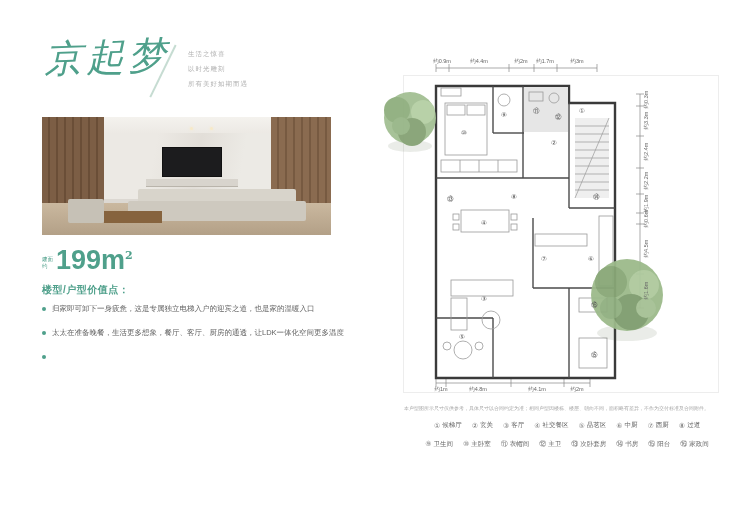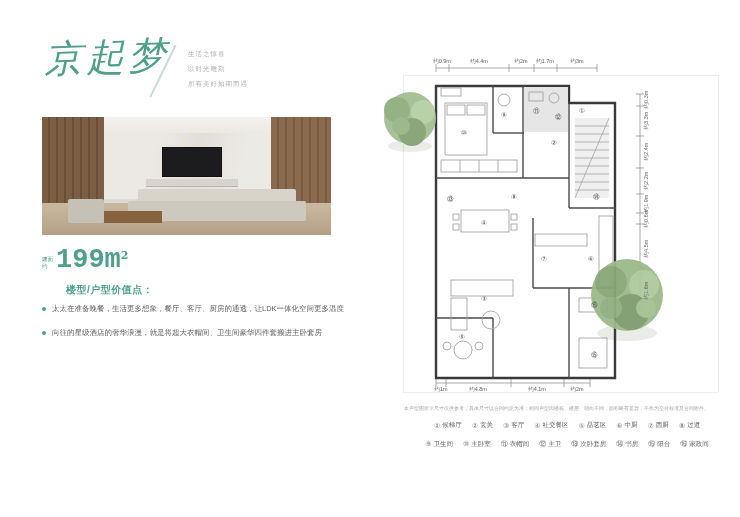--- a/index.html
+++ b/index.html
@@ -41,26 +41,26 @@
   .ph-chair { left:26px; top:82px; width:36px; height:24px; background:#c6c1b6;
     border-radius:2px; }
   .ph-table { left:62px; top:94px; width:58px; height:12px; background:#86633e; }
   .ph-lamp1 { left:148px; top:10px; width:3px; height:3px; background:#f7e9c8;
     border-radius:50%; box-shadow:0 0 3px #f7e9c8; }
   .ph-lamp2 { left:168px; top:10px; width:3px; height:3px; background:#f7e9c8;
     border-radius:50%; box-shadow:0 0 3px #f7e9c8; }
   .area-row { position:absolute; left:42px; top:247px; color:#4fa08b;
     display:flex; align-items:flex-end; }
   .area-prefix { font-size:5.5px; width:12px; line-height:7px; margin:0 2px 4px 0; }
-  .area-value { font-family:Liberation Mono, monospace; font-weight:bold;
+  .area-value { font-family:Liberation Sans, sans-serif; font-weight:bold;
     font-size:27px; line-height:1; }
   .area-sup { font-family:"DejaVu Serif", serif; font-weight:bold; font-size:11px;
     margin-bottom:12px; }
   .value-heading { position:absolute; left:42px; top:283px; color:#4fa08b;
-    font-size:10px; font-weight:bold; letter-spacing:.5px;margin-left:24px; }
+    font-size:10px; font-weight:bold; letter-spacing:.5px; }
   .bullets { position:absolute; left:42px; top:304px; width:310px; list-style:none; }
   .bullets li { display:flex; align-items:flex-start; margin-bottom:15px;
     font-size:7.5px; color:#636363; white-space:nowrap; line-height:9px; }
   .dot { flex:0 0 auto; width:4px; height:4px; border-radius:50%;
     background:#4fa08b; margin:2.5px 6px 0 0; }
   
   .plan { position:absolute; left:383px; top:48px; width:350px; height:358px; }
   .plan-frame { position:absolute; left:20px; top:27px; width:316px; height:318px;
     border:1px solid #ededed; }
   .plan svg { position:absolute; left:0; top:0; }
@@ -108,25 +108,28 @@
   <div class="area-row">
     <div class="area-prefix">建面约</div>
     <div class="area-value">199m</div>
     <div class="area-sup">2</div>
   </div>
 
   <div class="value-heading">楼型/户型价值点：</div>
   <ul class="bullets">
     <li>
         <span class="dot"></span>
+        <span>归家即可卸下一身疲惫，这是专属独立电梯入户的迎宾之道，也是家的温暖入口</span>
+      </li>
+    <li>
+        <span class="dot"></span>
         <span>太太在准备晚餐，生活更多想象，餐厅、客厅、厨房的通透，让LDK一体化空间更多温度</span>
       </li>
     <li>
         <span class="dot"></span>
-        <span>向往的星级酒店的奢华浪漫，就是将超大衣帽间、卫生间豪华四件套搬进主卧套房</span>
       </li>
   </ul>
 
   <div class="plan">
     <div class="plan-frame"></div>
     <svg width="350" height="358" viewBox="0 0 350 358">
 
       <g stroke="#888" stroke-width="0.7">
         <line x1="53" y1="20" x2="214" y2="20"></line>
         <line x1="53" y1="16" x2="53" y2="24"></line>

